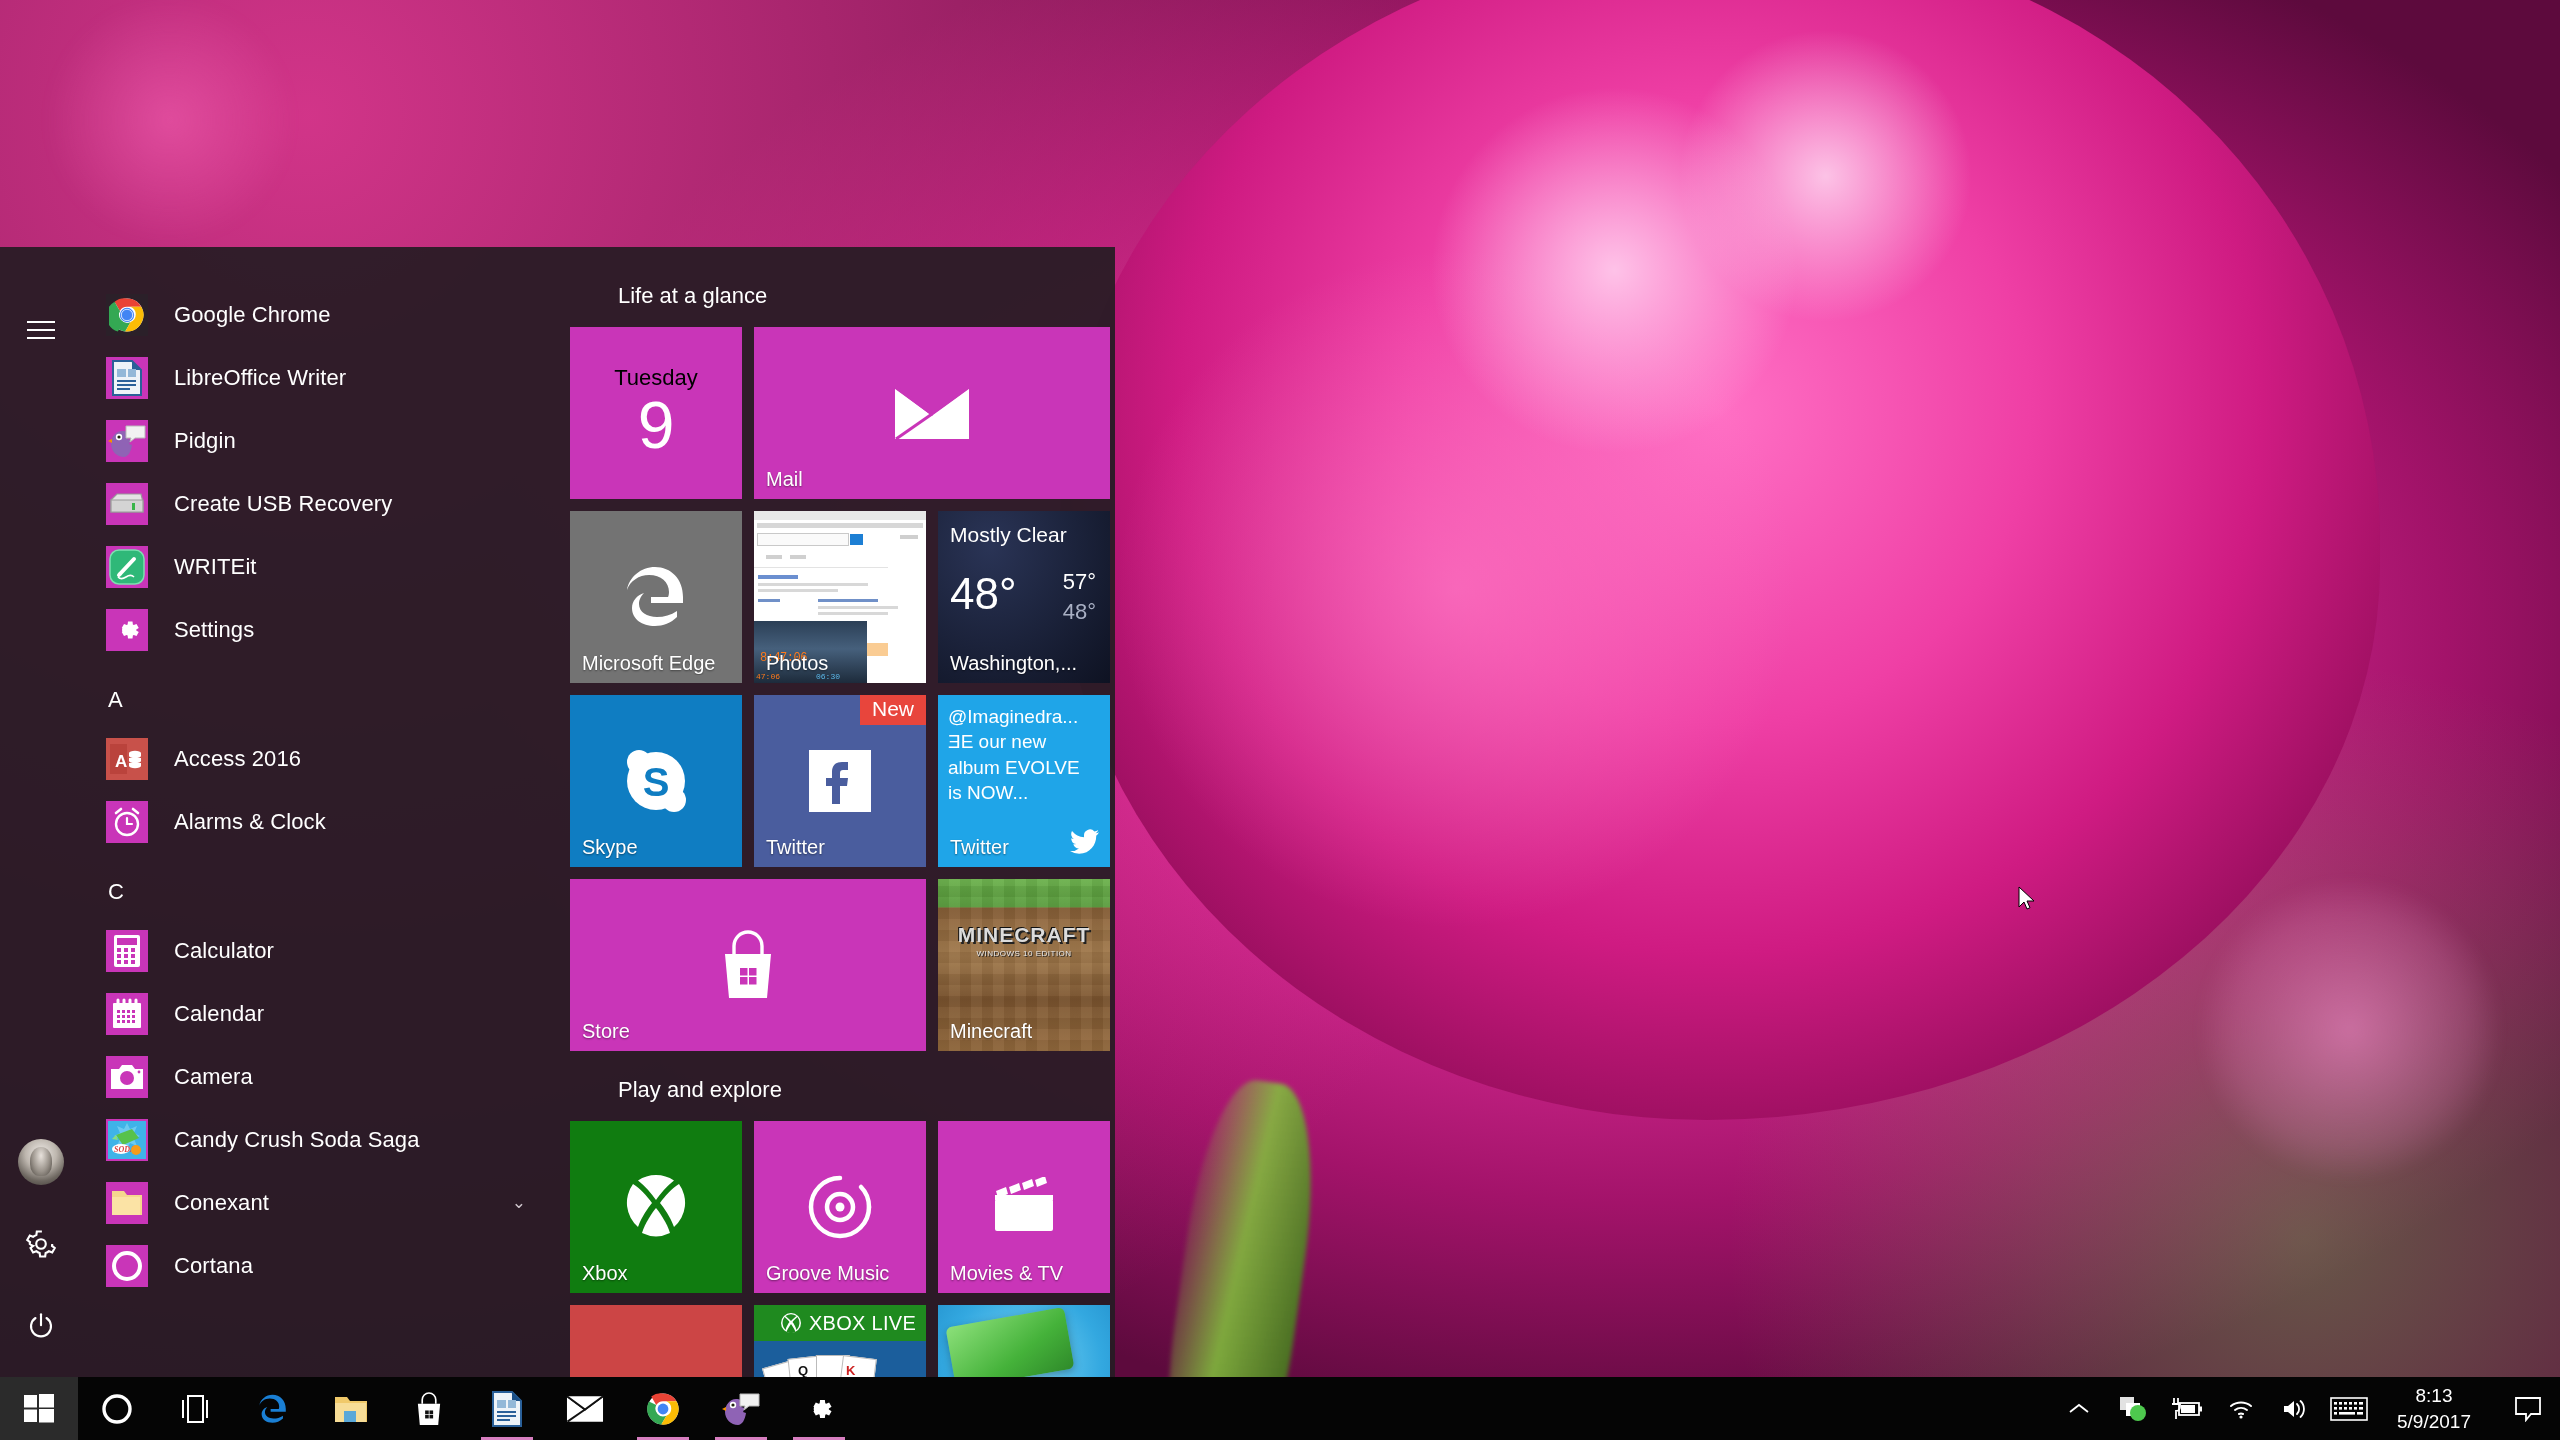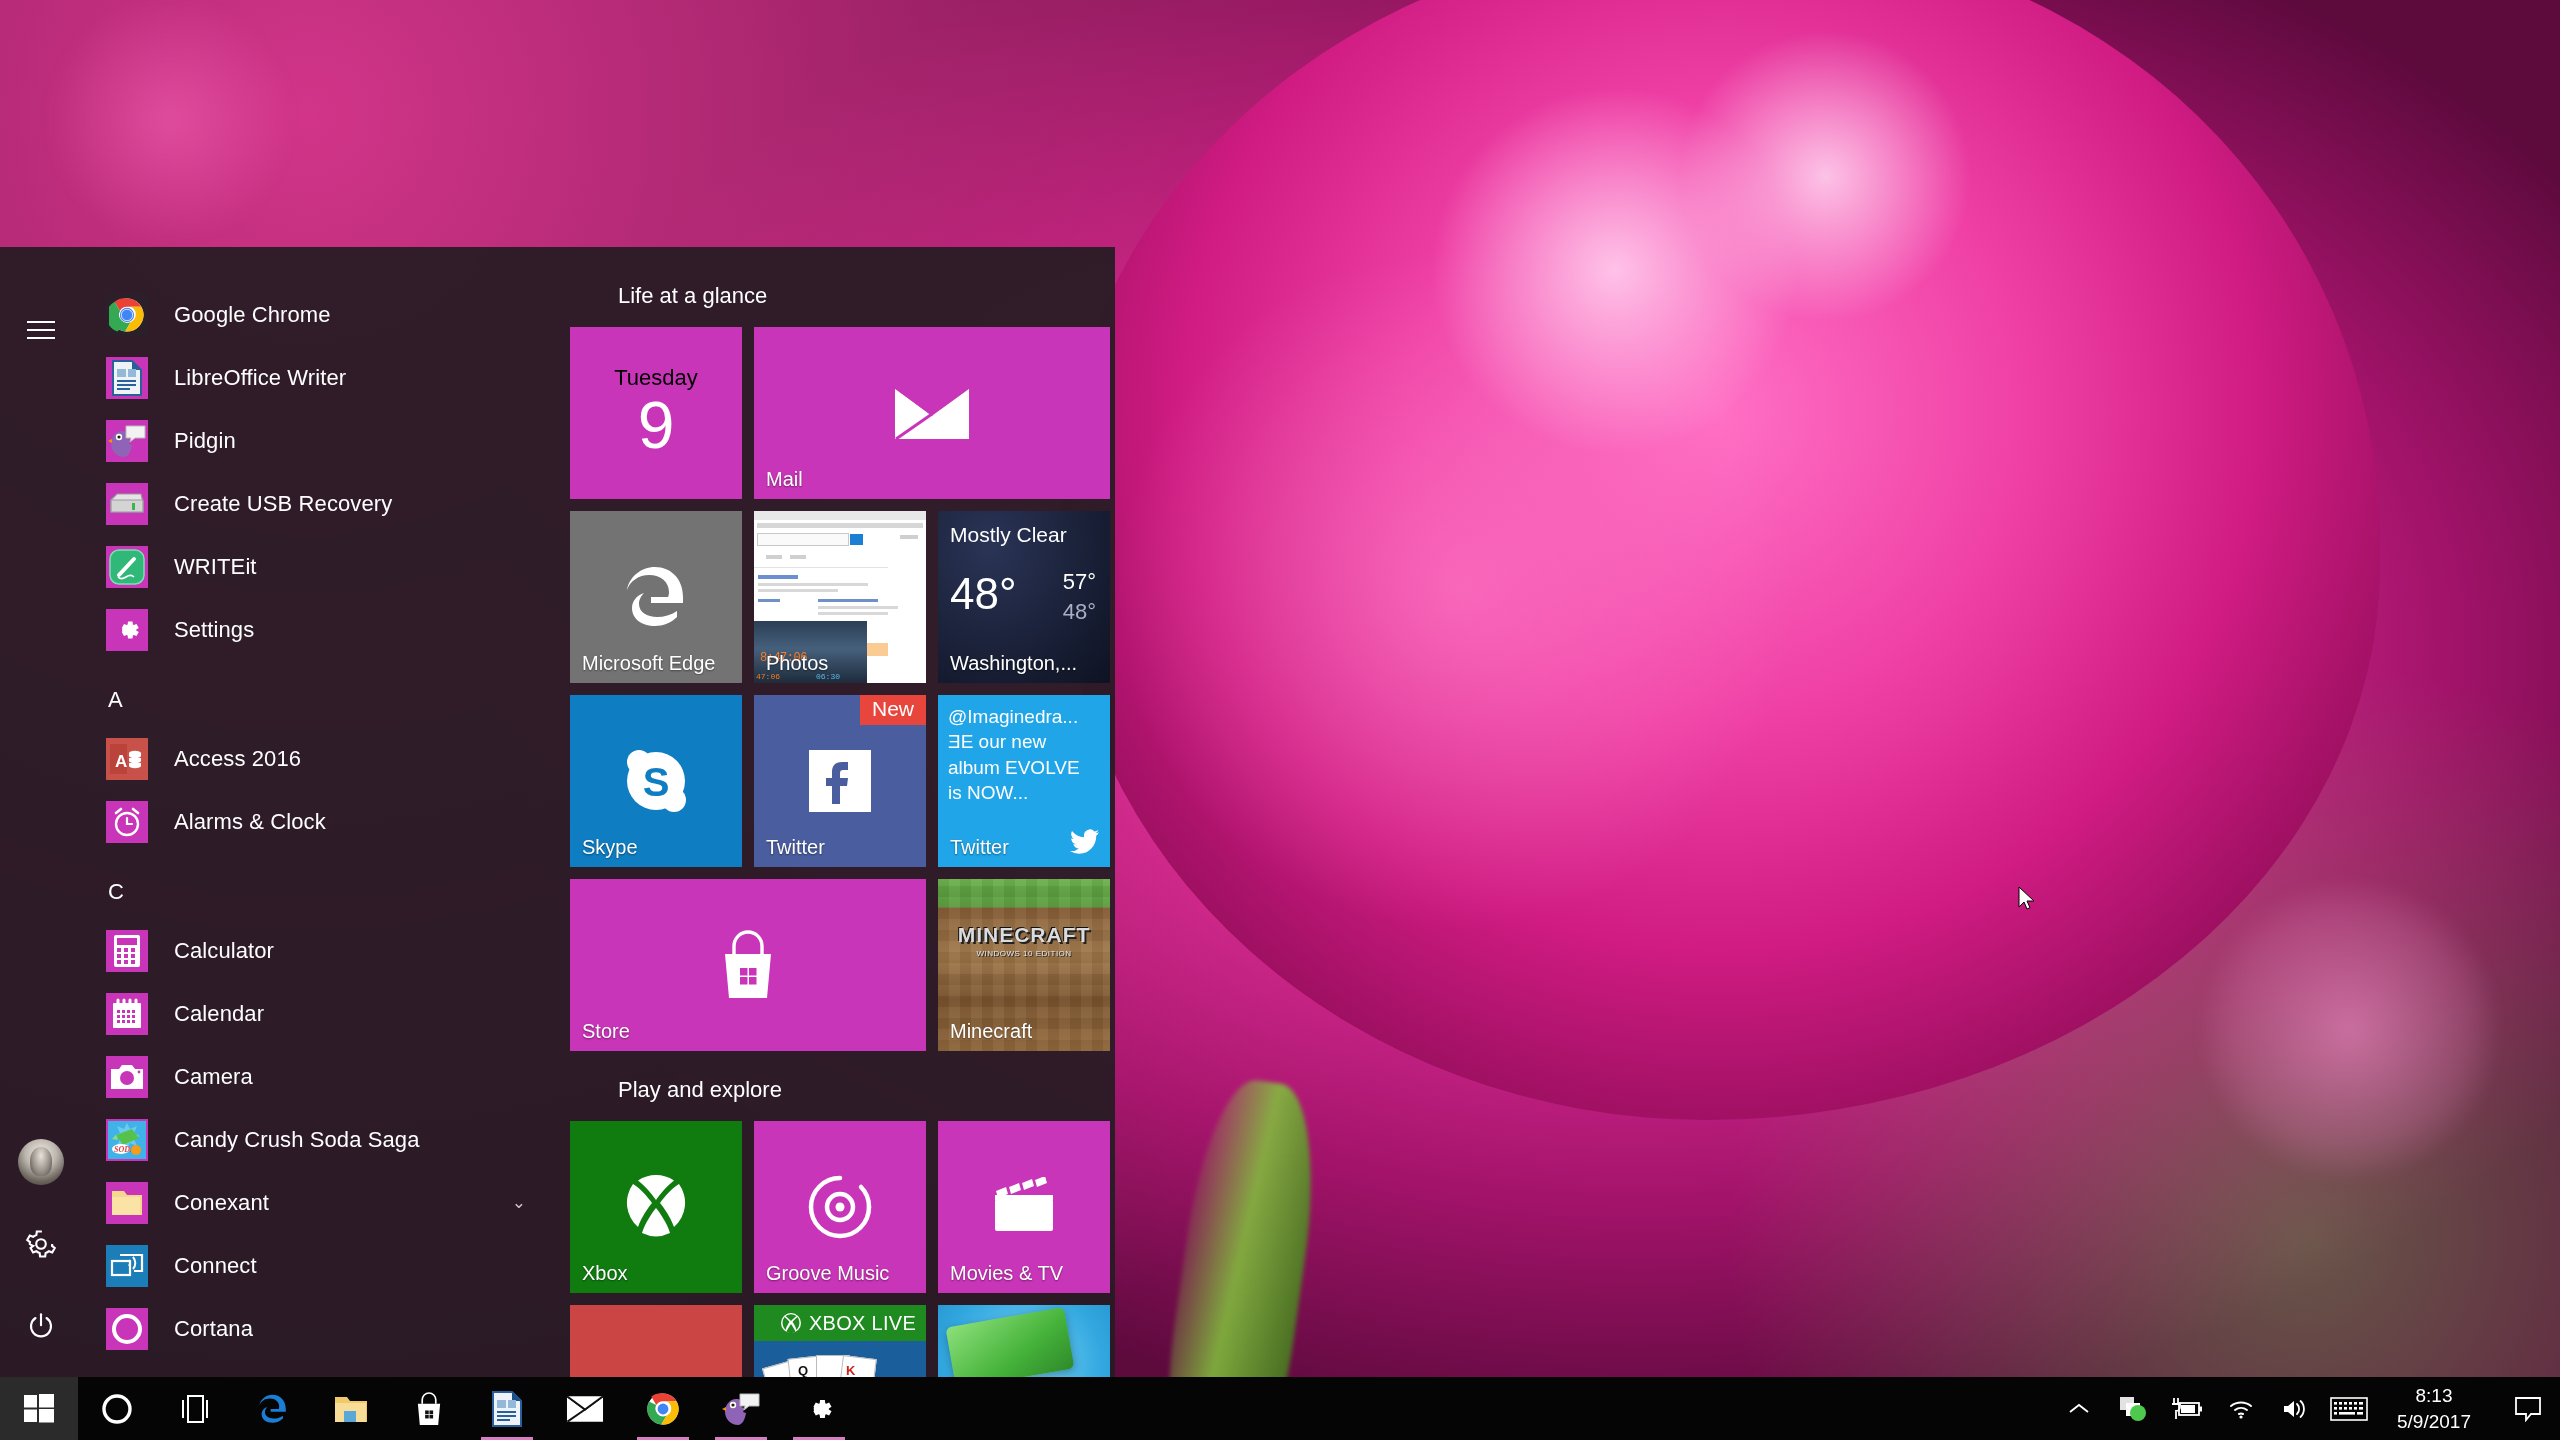--- a/index.html
+++ b/index.html
@@ -419,30 +419,20 @@
       <div class="app-icon" style="background:#c935b8;">
         <svg width="34" height="30" viewBox="0 0 34 30">
           <path d="M2 3h12l3 4h15v20H2z" fill="#f5d78e"></path>
           <path d="M2 9h28v18H2z" fill="#fbe3a5"></path>
         </svg>
       </div>
       <span class="app-label">Conexant</span>
       <span class="chev">⌄</span>
     </div>
 
-    <div class="app-row">
-      <div class="app-icon" style="background:#1c7eb8;">
-        <svg width="34" height="30" viewBox="0 0 34 30">
-          <rect x="2" y="10" width="18" height="14" fill="none" stroke="#fff" stroke-width="2.2"></rect>
-          <path d="M10 4h22v16H24" fill="none" stroke="#fff" stroke-width="2.2"></path>
-          <path d="M23 6a9 9 0 0 1 0 12M19 9a5 5 0 0 1 0 6" fill="none" stroke="#fff" stroke-width="2"></path>
-        </svg>
-      </div>
-      <span class="app-label">Connect</span>
-    </div>
 
     <div class="app-row">
       <div class="app-icon" style="background:#c935b8;">
         <svg width="34" height="34" viewBox="0 0 34 34">
           <circle cx="17" cy="17" r="13" fill="none" stroke="#fff" stroke-width="4"></circle>
         </svg>
       </div>
       <span class="app-label">Cortana</span>
     </div>
   </div>

